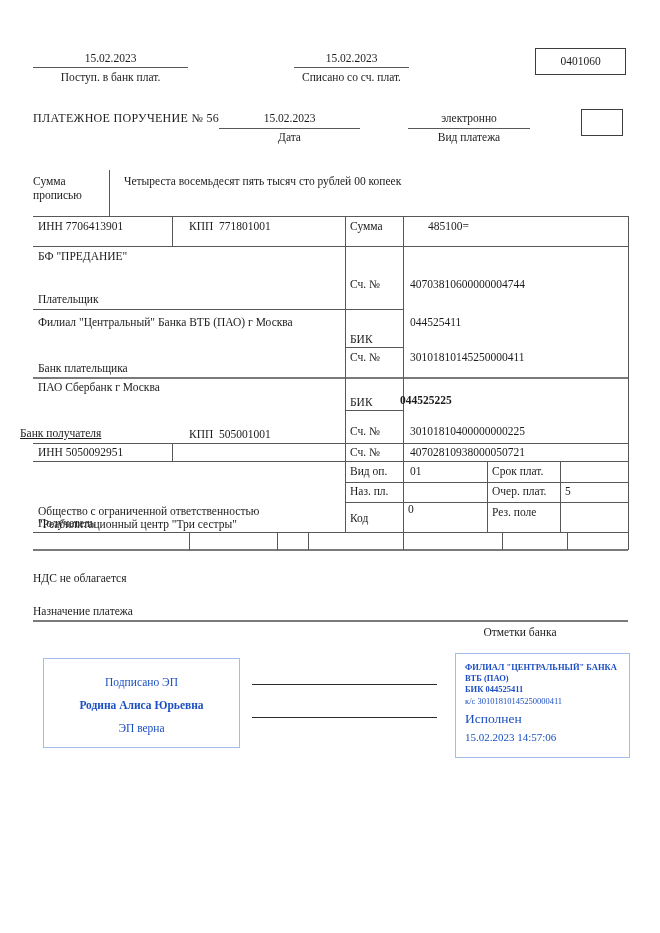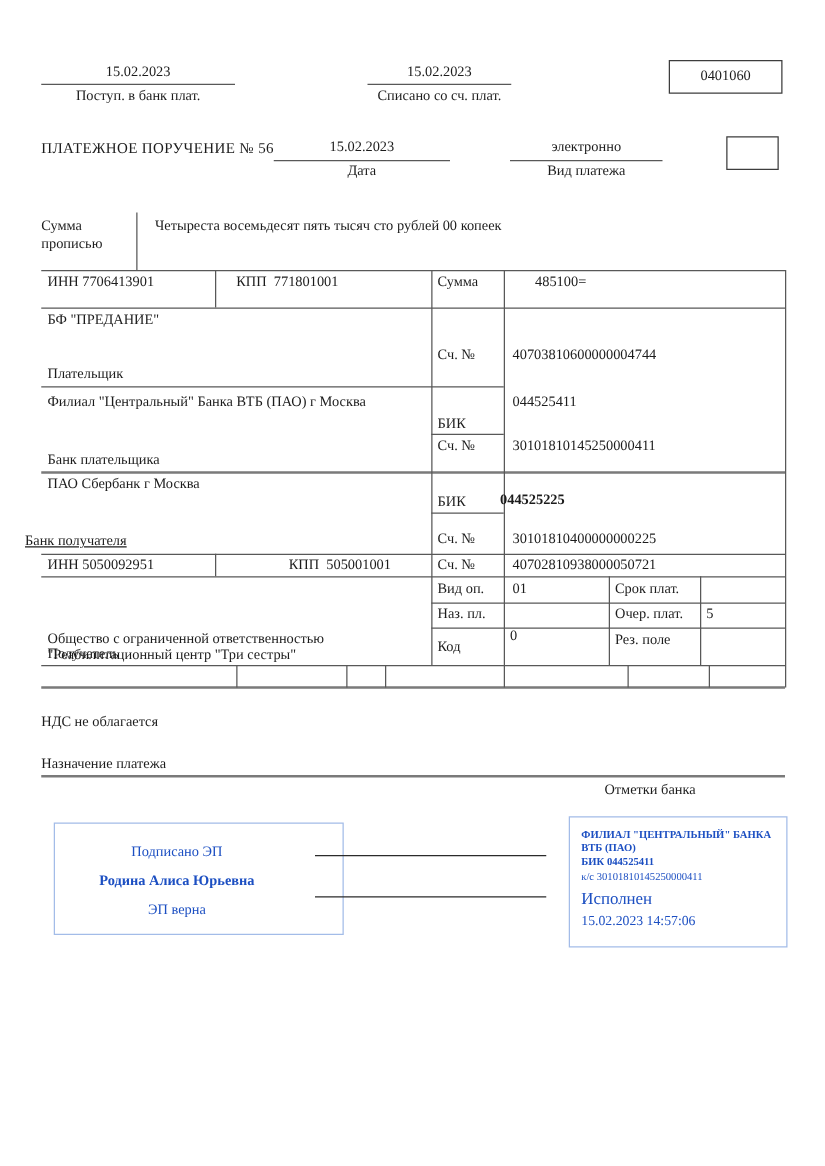--- a/index.html
+++ b/index.html
@@ -98,21 +98,21 @@
   <div class="t" style="left:410px;top:351px;">30101810145250000411</div>
 
   <div class="t" style="left:38px;top:381px;">ПАО Сбербанк г Москва</div>
   <div class="t" style="left:20px;top:427px;text-decoration:underline;">Банк получателя</div>
   <div class="t" style="left:350px;top:396px;">БИК</div>
   <div class="t" style="left:400px;top:394px;font-weight:bold;">044525225</div>
   <div class="t" style="left:350px;top:425px;">Сч. №</div>
   <div class="t" style="left:410px;top:425px;">30101810400000000225</div>
 
   <div class="t" style="left:38px;top:446px;">ИНН 5050092951</div>
-  <div class="t" style="left:189px;top:446px;margin-left:42px;">КПП  505001001</div>
+  <div class="t" style="left:189px;top:428px;">КПП  505001001</div>
   <div class="t" style="left:350px;top:446px;">Сч. №</div>
   <div class="t" style="left:410px;top:446px;">40702810938000050721</div>
   <div class="t" style="left:38px;top:465px;width:307px;margin-top:40px;">Общество с ограниченной ответственностью "Реабилитационный центр "Три сестры"</div>
   <div class="t" style="left:38px;top:517px;">Получатель</div>
 
   <div class="t" style="left:350px;top:465px;">Вид оп.</div>
   <div class="t" style="left:410px;top:465px;">01</div>
   <div class="t" style="left:492px;top:465px;">Срок плат.</div>
   <div class="t" style="left:350px;top:485px;">Наз. пл.</div>
   <div class="t" style="left:492px;top:485px;">Очер. плат.</div>
@@ -120,21 +120,21 @@
   <div class="t" style="left:350px;top:512px;">Код</div>
   <div class="t" style="left:408px;top:503px;">0</div>
   <div class="t" style="left:492px;top:506px;text-align:right;">Рез. поле</div>
 
   <div class="t" style="left:33px;top:572px;">НДС не облагается</div>
   <div class="t" style="left:33px;top:605px;">Назначение платежа</div>
   <div class="hl2" style="left:33px;top:620px;width:595px;"></div>
 
   <div class="t c" style="left:440px;top:626px;width:160px;">Отметки банка</div>
 
-  <div class="bluebox" style="left:43px;top:658px;width:232px;height:90px;">
+  <div class="bluebox" style="left:43px;top:658px;width:197px;height:90px;">
     <div class="t c blue" style="left:0;top:17px;width:195px;">Подписано ЭП</div>
     <div class="t c blue b" style="left:0;top:40px;width:195px;">Родина Алиса Юрьевна</div>
     <div class="t c blue" style="left:0;top:63px;width:195px;">ЭП верна</div>
   </div>
 
   <div class="hl" style="left:252px;top:684px;width:185px;background:#2b2b2b;"></div>
   <div class="hl" style="left:252px;top:717px;width:185px;background:#2b2b2b;"></div>
 
   <div class="bluebox" style="left:455px;top:653px;width:175px;height:105px;">
     <div class="t blue small b" style="left:9px;top:9px;width:160px;">ФИЛИАЛ "ЦЕНТРАЛЬНЫЙ" БАНКА</div>

